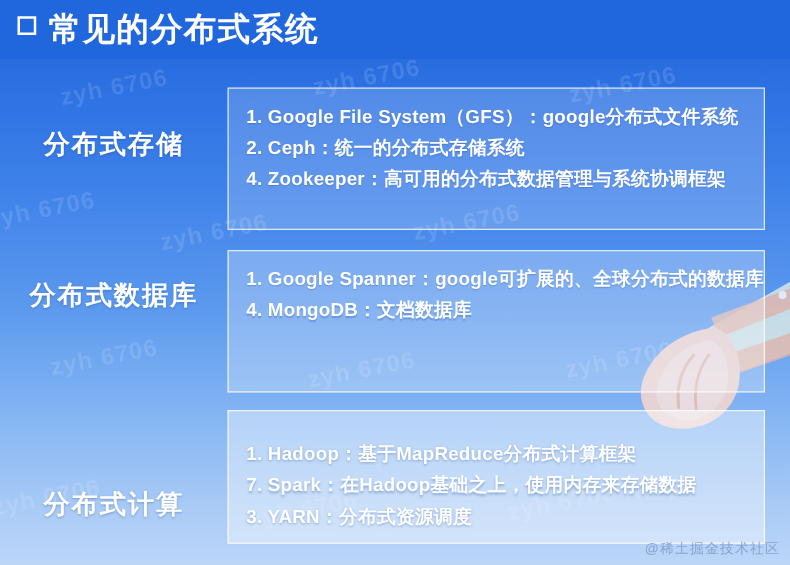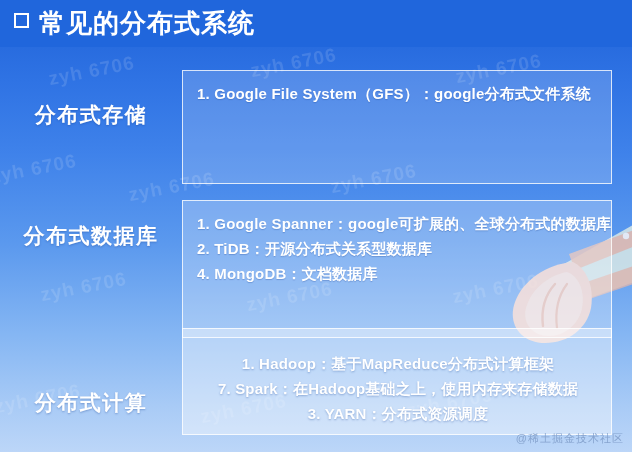--- a/index.html
+++ b/index.html
@@ -104,22 +104,22 @@
     position: absolute;
     left: 182px;
     width: 430px;
     box-sizing: border-box;
     border: 1px solid rgba(255, 255, 255, 0.78);
     background: rgba(255, 255, 255, 0.20);
     padding: 10px 12px 8px 14px;
     z-index: 5;
   }
   #box-0 { top: 70px;  height: 114px; background: rgba(255,255,255,0.18); }
-  #box-1 { top: 200px; height: 138px; background: rgba(255,255,255,0.26); }
-  #box-2 { top: 328px; height: 107px; background: rgba(255,255,255,0.40); text-align: center; }
+  #box-1 { top: 200px; height: 114px; background: rgba(255,255,255,0.26); }
+  #box-2 { top: 328px; height: 107px; background: rgba(255,255,255,0.40); }
 
   .box-line {
     color: #ffffff;
     font-size: 15px;
     font-weight: 600;
     line-height: 25px;
     letter-spacing: 0.2px;
     text-shadow: 0 1px 1px rgba(30, 70, 150, 0.30);
     white-space: nowrap;
     position: relative;
@@ -184,25 +184,26 @@
   <div class="header">
     <div class="header-title"><span class="header-bullet"></span><span>常见的分布式系统</span></div>
   </div>
 
   <div class="cat-label" id="cat-1">分布式数据库</div>
   <div class="cat-label" id="cat-0">分布式存储</div>
   <div class="cat-label" id="cat-2">分布式计算</div>
 
   <div class="box" id="box-0">
     <div class="box-line">1. Google File System（GFS）：google分布式文件系统</div>
+    <div class="box-line">2. Ceph：统一的分布式存储系统</div>
+    <div class="box-line">4. Zookeeper：高可用的分布式数据管理与系统协调框架</div>
   </div>
 
   <div class="box" id="box-1">
     <div class="box-line">1. Google Spanner：google可扩展的、全球分布式的数据库</div>
-    <div class="box-line">2. TiDB：开源分布式关系型数据库</div>
     <div class="box-line">4. MongoDB：文档数据库</div>
   </div>
 
   <div class="box" id="box-2">
     <div class="box-line" style="margin-top:12px;">1. Hadoop：基于MapReduce分布式计算框架</div>
     <div class="box-line">7. Spark：在Hadoop基础之上，使用内存来存储数据</div>
     <div class="box-line">3. YARN：分布式资源调度</div>
   </div>
 
   <div class="corner-wm">@稀土掘金技术社区</div>

